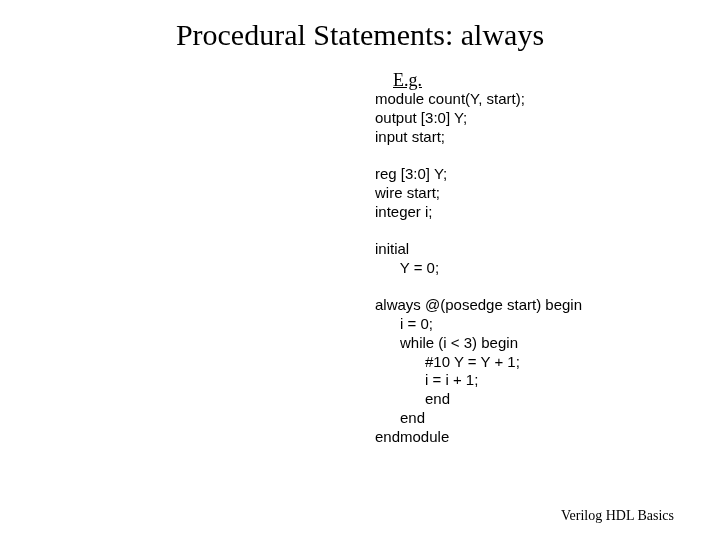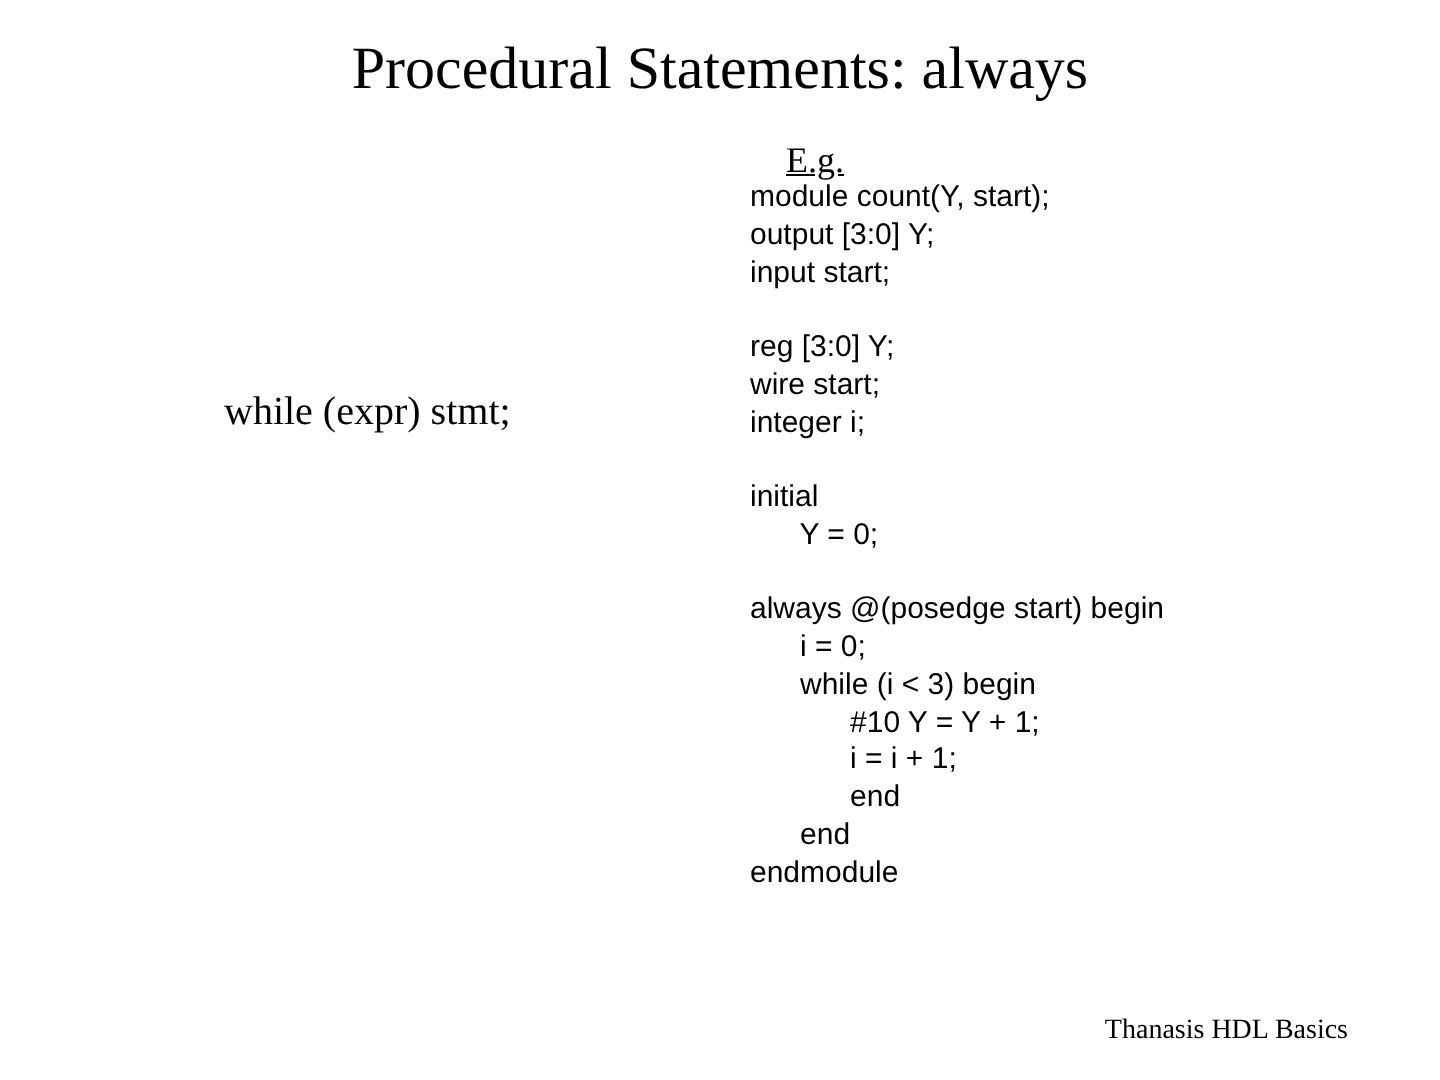--- a/index.html
+++ b/index.html
@@ -95,20 +95,19 @@
 
 always @(posedge start) begin
       i = 0;
       while (i &lt; 3) begin
             #10 Y = Y + 1;
             i = i + 1;
             end
       end
 endmodule</div>
 
-  <div class="syntax-text">while (expr) stmt;</div>
 
   <div class="footer-center">
     <span class="footer-center-inner">56</span>
   </div>
-  <div class="footer-right">Thanasis HDL Basics</div>
+  <div class="footer-right">Verilog HDL Basics</div>
 
 </div>
 
 </body></html>

